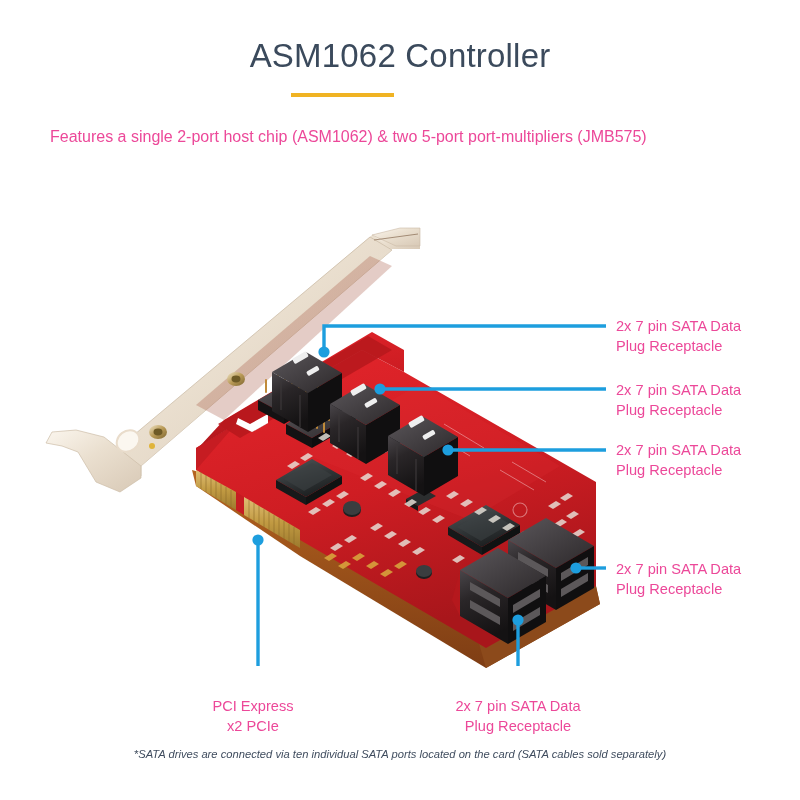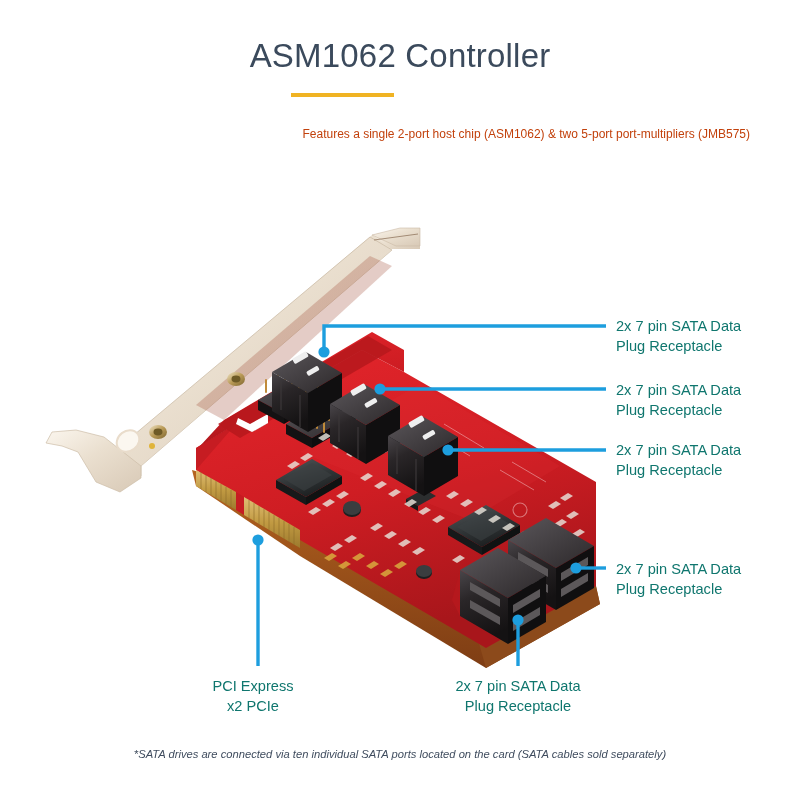--- a/index.html
+++ b/index.html
@@ -41,48 +41,48 @@
     width: 103px;
     height: 4px;
     margin-left: -51px;
     background: #f0b323;
   }
   #subtitle {
     position: absolute;
     left: 50px;
     top: 125px;
     width: 700px;
-    text-align: right;
-    font-size: 12px;
-    color: #c2410c;
+    text-align: left;
+    font-size: 16px;
+    color: #ec4899;
     line-height: 1.52;
   }
   #subtitle div { white-space: nowrap; }
 
   #footnote {
     position: absolute;
     left: 0;
     top: 748px;
     width: 800px;
     text-align: center;
     font-style: italic;
     font-size: 11.2px;
     color: #3f4c5e;
   }
 
   
   .callout {
     position: absolute;
     font-size: 14.6px;
-    color: #0f766e;
+    color: #ec4899;
     line-height: 1.38;
     white-space: nowrap;
   }
   .callout.right { text-align: left; }
-  .callout.center { text-align: center; }
+  .callout.center { text-align: center; margin-top: 20px; }
 
   
   #art {
     position: absolute;
     left: 0;
     top: 0;
     width: 800px;
     height: 800px;
   }
 </style>

